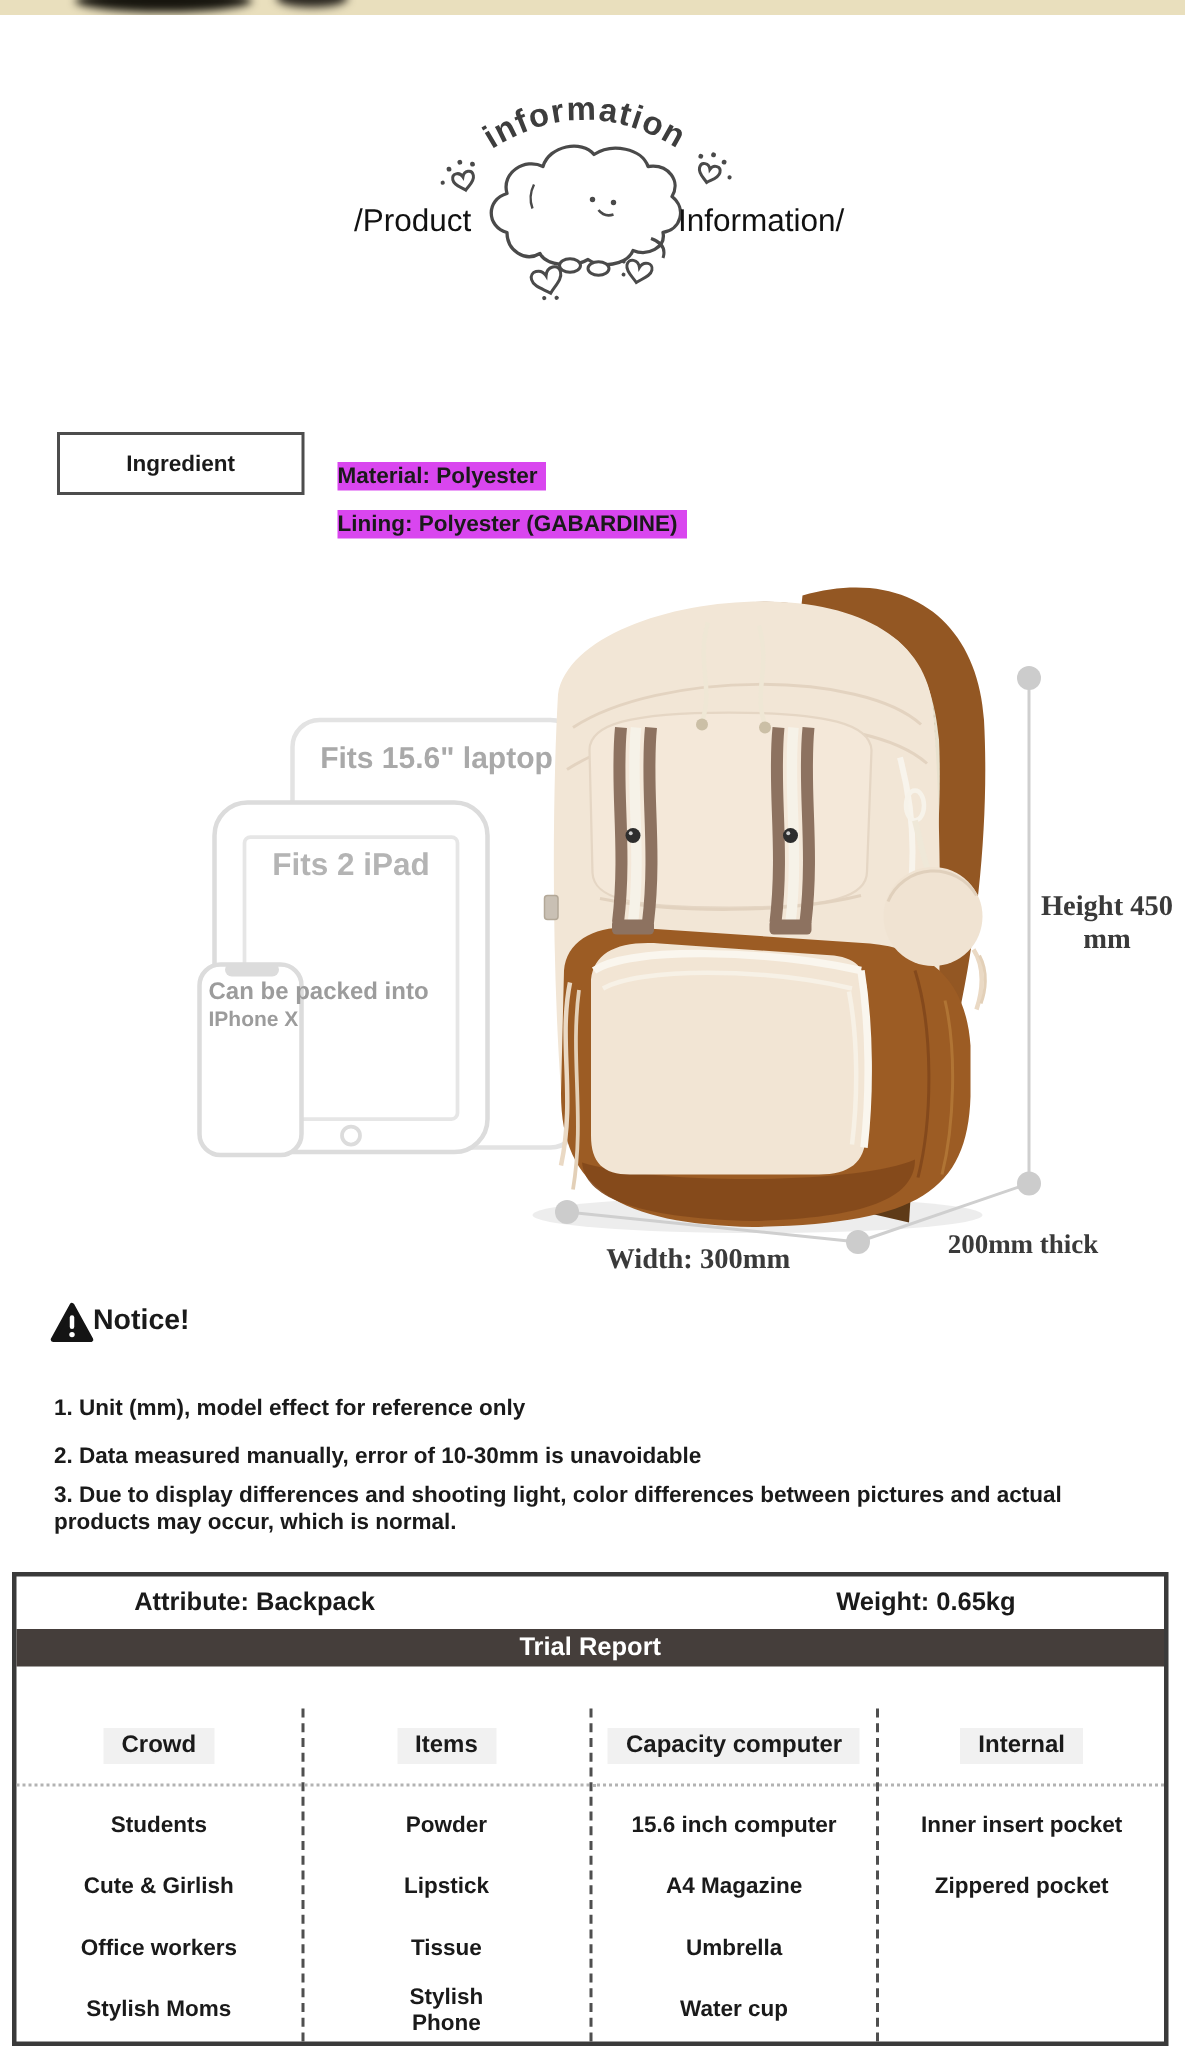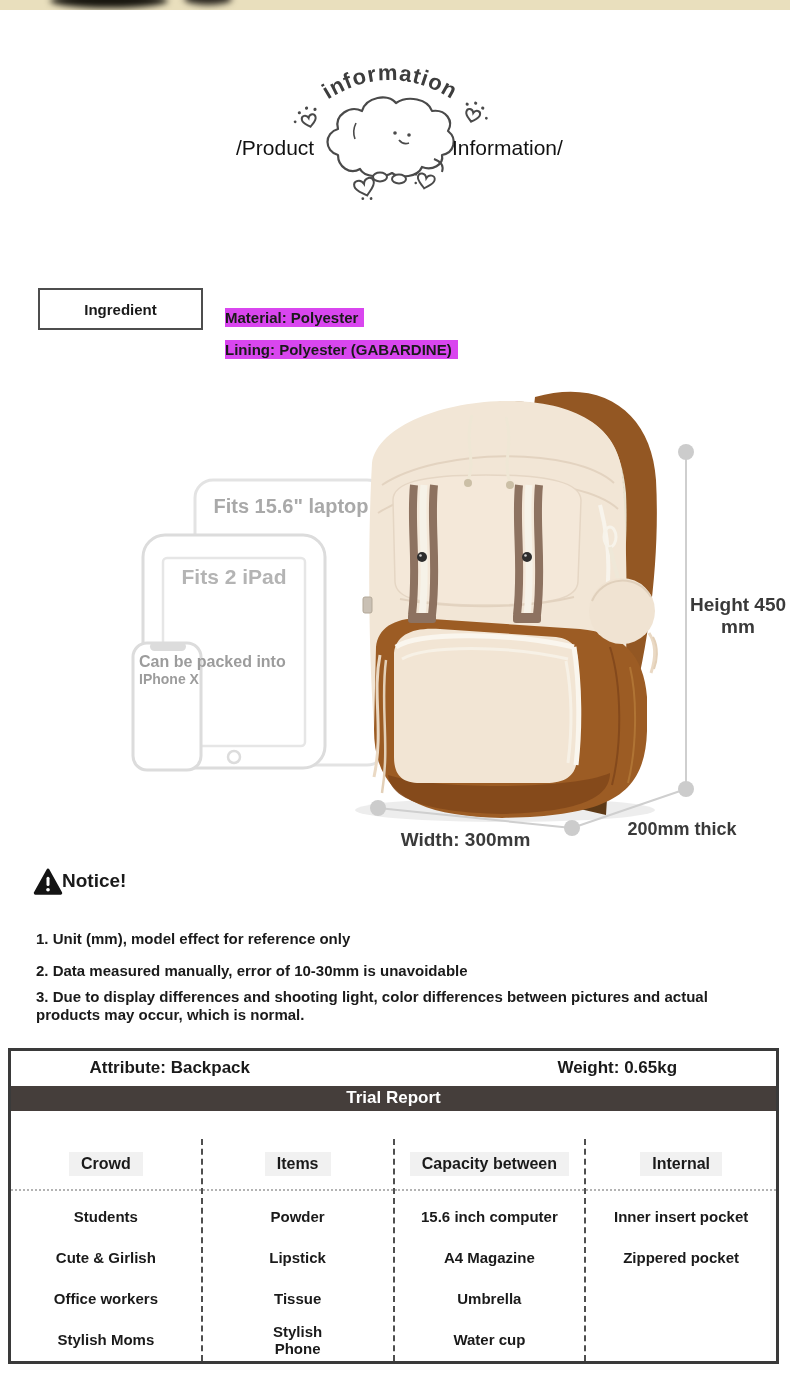--- a/index.html
+++ b/index.html
@@ -25,21 +25,21 @@
   .ing-line1{top:308px;}
   .ing-line2{top:340px;}
 
   
   .product-svg{position:absolute;left:0;top:380px;}
   .devlabel{position:absolute;font-weight:bold;text-align:center;}
   .lbl-laptop{left:197px;top:495px;width:188px;font-size:20px;color:#a9a9a9;}
   .lbl-ipad{left:163px;top:565px;width:142px;font-size:21px;color:#b4b4b4;}
   .lbl-iphone1{left:139px;top:653px;width:190px;font-size:16px;color:#9c9c9c;text-align:left;}
   .lbl-iphone2{left:139px;top:671px;width:120px;font-size:14px;color:#9c9c9c;text-align:left;}
-  .dimlabel{position:absolute;font-weight:bold;color:#3a3a3a;text-align:center;}
+  .dimlabel{position:absolute;font-weight:bold;color:#3a3a3a;text-align:center;font-family:Liberation Serif, serif;}
   .lbl-height{left:688px;top:594px;width:100px;font-size:19px;line-height:1.15;}
   .lbl-width{left:398px;top:829px;width:135px;font-size:19px;}
   .lbl-thick{left:622px;top:819px;width:120px;font-size:18px;}
 
   
   .notice-icon{position:absolute;left:33px;top:866px;}
   .notice-title{position:absolute;left:62px;top:870px;font-size:19px;font-weight:bold;}
   .notice-item{position:absolute;left:36px;width:715px;font-size:15px;font-weight:bold;line-height:1.18;}
   .ni-1{top:930px;}
   .ni-2{top:962px;}
@@ -303,21 +303,21 @@
               <div>Tissue</div>
             </div>
           <div class="cell">
               <div>Stylish Phone</div>
             </div>
         </div>
       </div>
 
       <div class="col col-capacity">
         <div class="col-header">
-          <span>Capacity between</span>
+          <span>Capacity computer</span>
         </div>
         <div class="cells">
           <div class="cell">
               <div>15.6 inch computer</div>
             </div>
           <div class="cell">
               <div>A4 Magazine</div>
             </div>
           <div class="cell">
               <div>Umbrella</div>

